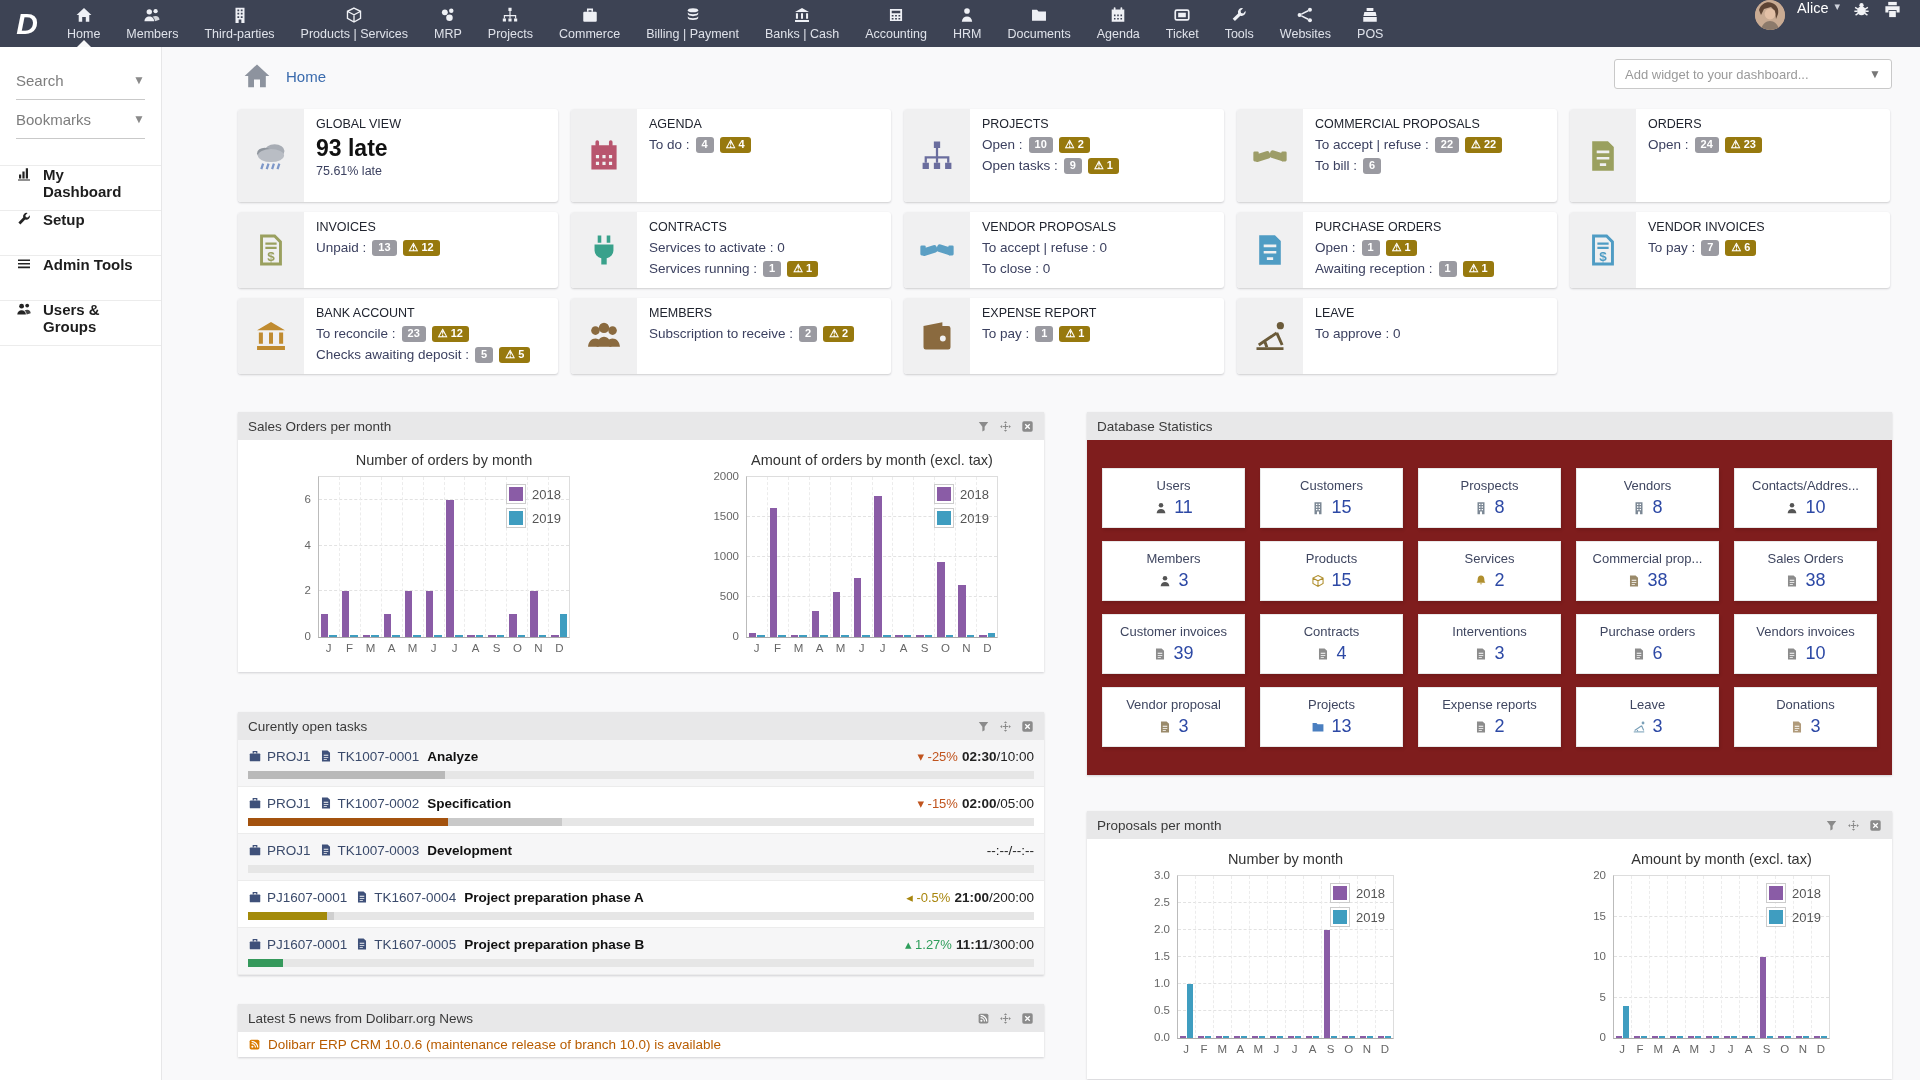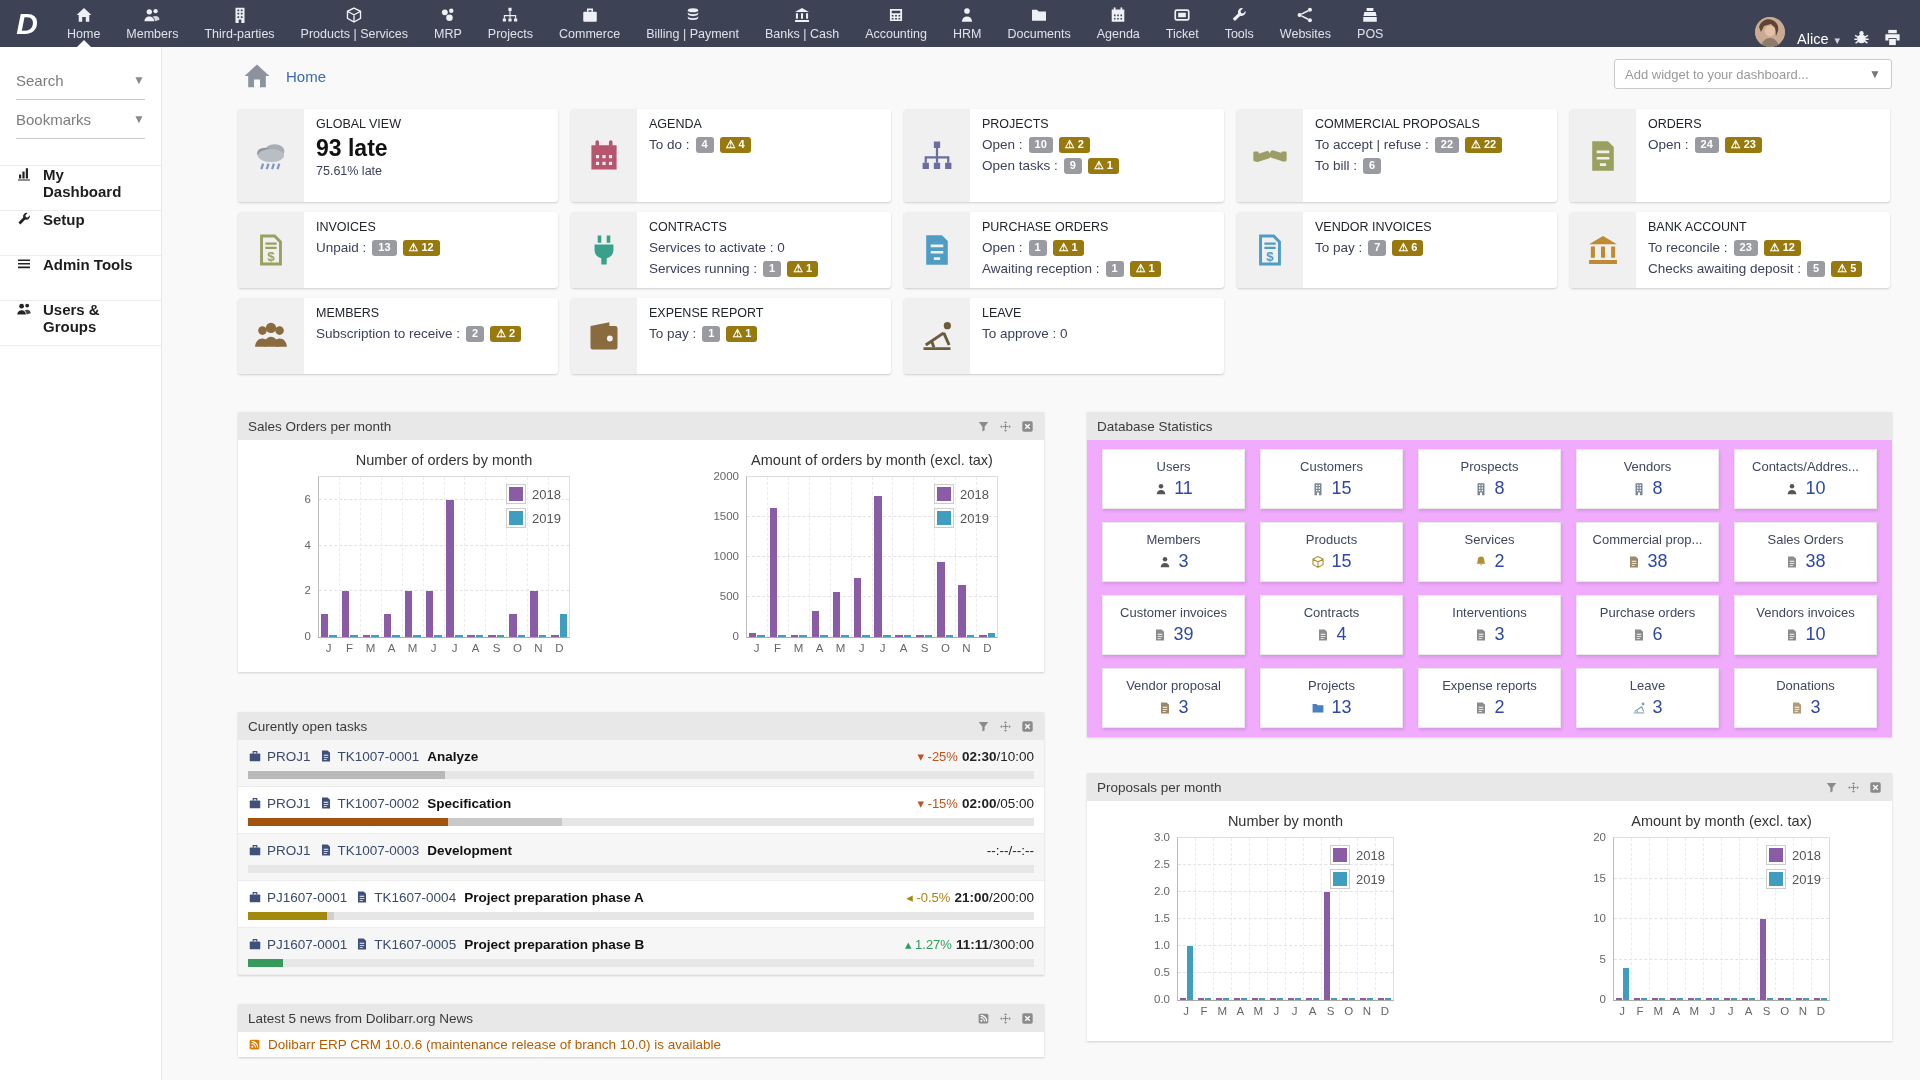--- a/index.html
+++ b/index.html
@@ -12,21 +12,21 @@
           display:flex;align-items:stretch;z-index:10}
   .logo{width:54px;display:flex;align-items:center;justify-content:center;
         color:#fff;font-size:30px;font-weight:bold;font-style:italic}
   .nav-items{display:flex;align-items:stretch;list-style:none;margin:0;padding:0}
   .nav-item{position:relative;display:flex;flex-direction:column;align-items:center;justify-content:center;
             padding:0 13px;color:#dfe2ea;cursor:pointer}
   .nav-item .nic{height:19px;color:#eef0f5;margin-bottom:2px}
   .nav-item .nlabel{font-size:12.5px;white-space:nowrap}
   .nav-item.active::after{content:"";position:absolute;bottom:0;left:50%;margin-left:-7px;
             border-left:7px solid transparent;border-right:7px solid transparent;border-bottom:7px solid #f9f9fa}
-  .nav-right{margin-left:auto;display:flex;align-items:flex-end;gap:12px;padding-right:18px;color:#fff}
+  .nav-right{margin-left:auto;display:flex;align-items:flex-start;gap:12px;padding-right:18px;color:#fff}
   .avatar{width:30px;height:30px;border-radius:50%;overflow:hidden;background:#caa78f;cursor:pointer}
   .username{font-size:14.5px;cursor:pointer}
   .chev{font-size:11px;color:#cfd3dd;margin-left:-6px}
   .nav-tool{height:19px;color:#f2f3f6;cursor:pointer}
 
   
   .sidebar{position:absolute;top:47px;left:0;width:162px;bottom:0;background:#fff;
            border-right:1px solid #e7e7e8;padding-top:14px;box-sizing:border-box}
   .side-select{margin:0 16px;height:38px;display:flex;align-items:center;justify-content:space-between;
                color:#7d7d7d;font-size:15px;border-bottom:1px solid #c9c9c9;cursor:pointer}
@@ -96,21 +96,21 @@
   .legend{position:absolute;top:8px;right:8px;display:flex;flex-direction:column;gap:6px}
   .legend-row{display:flex;align-items:center;gap:7px}
   .swatch{width:14px;height:14px;border:2px solid #fff;box-shadow:0 0 0 1px #ccc}
   .legend-row span{font-size:13px;color:#555}
   .xlabels{display:flex;margin-top:4px}
   .xlabels span{flex:1;text-align:center;font-size:11.5px;color:#666}
   .panel-sales .panel-body{height:232px;box-sizing:border-box}
   .panel-proposals .panel-body{height:240px;box-sizing:border-box}
 
   
-  .stats-grid{display:grid;grid-template-columns:repeat(5,143px);gap:13px 15px;padding:9px 15px;background:#f0abfc}
+  .stats-grid{display:grid;grid-template-columns:repeat(5,143px);gap:13px 15px;padding:28px 15px;background:#7f1d1d}
   .stat-card{background:#fff;border:1px solid #e9e9e9;box-shadow:1px 2px 3px rgba(0,0,0,.12);
              height:58px;display:flex;flex-direction:column;align-items:center;justify-content:center;cursor:pointer}
   .stat-label{font-size:13px;color:#3f4660;max-width:134px;overflow:hidden;white-space:nowrap}
   .stat-value{display:flex;align-items:center;gap:6px;margin-top:4px;font-size:18px;color:#2d49a5}
   .stat-value .stic{height:14px}
 
   
   .task-rows .task-row{height:47px;box-sizing:border-box;padding:6px 10px 0;border-bottom:1px solid #ececec}
   .task-rows .task-row:nth-child(odd){background:#f6f6f7}
   .task-line{display:flex;align-items:center;font-size:13.5px;height:20px}
@@ -503,20 +503,41 @@
           </div>
           <div class="w-line">
             <span>Services running :</span>
             <span class="badge badge-gray">1</span>
             <span class="badge badge-warn">⚠ 1</span>
           </div>
         </div>
       </div>
       <div class="widget">
         <div class="w-icon">
+          <svg viewBox="0 0 16 16" width="36" height="36" style="color: rgb(91, 159, 196);">
+            <g fill="currentColor">
+              <rect x="1" y="6.5" width="7.2" height="3.4" rx="1.2" transform="rotate(-18 4.6 8.2)"></rect>
+              <rect x="7.8" y="6.2" width="7.2" height="3.4" rx="1.2" transform="rotate(18 11.4 7.9)"></rect>
+              <rect x="0.6" y="6" width="2.4" height="4.4" rx=".6"></rect>
+              <rect x="13" y="6" width="2.4" height="4.4" rx=".6"></rect>
+            </g>
+          </svg>
+        </div>
+        <div class="w-body">
+          <div class="w-title">VENDOR PROPOSALS</div>
+          <div class="w-line">
+            <span>To accept | refuse : 0</span>
+          </div>
+          <div class="w-line">
+            <span>To close : 0</span>
+          </div>
+        </div>
+      </div>
+      <div class="widget">
+        <div class="w-icon">
           <svg viewBox="0 0 16 16" width="36" height="36" style="color: rgb(79, 156, 196);">
             <path fill="currentColor" fill-rule="evenodd" d="M3.2 1.4h7l2.6 2.6v10.6H3.2zm2 4.2v1.2h5.6V5.6zm0 2.8v1.2h5.6V8.4zm1.4 2.8v1.2h2.8v-1.2z"></path>
           </svg>
         </div>
         <div class="w-body">
           <div class="w-title">PURCHASE ORDERS</div>
           <div class="w-line">
             <span>Open :</span>
             <span class="badge badge-gray">1</span>
             <span class="badge badge-warn">⚠ 1</span>

